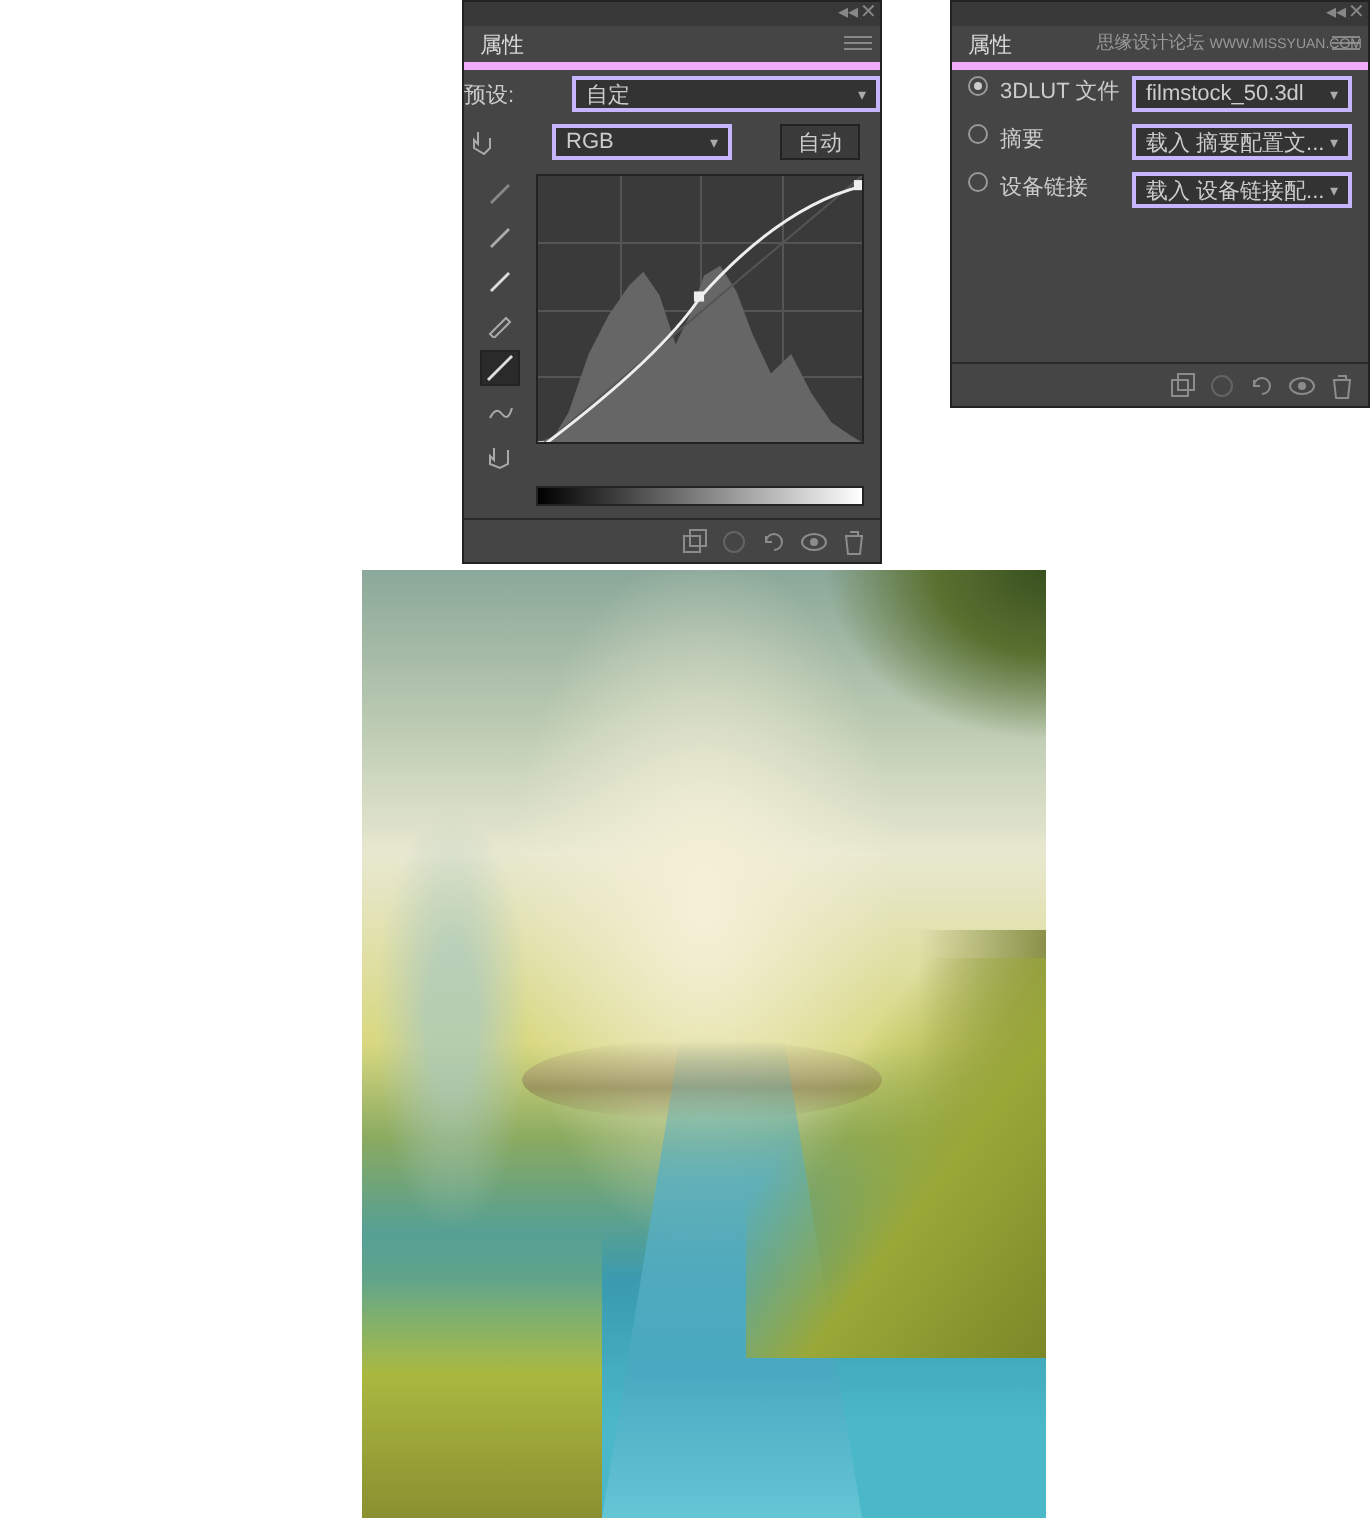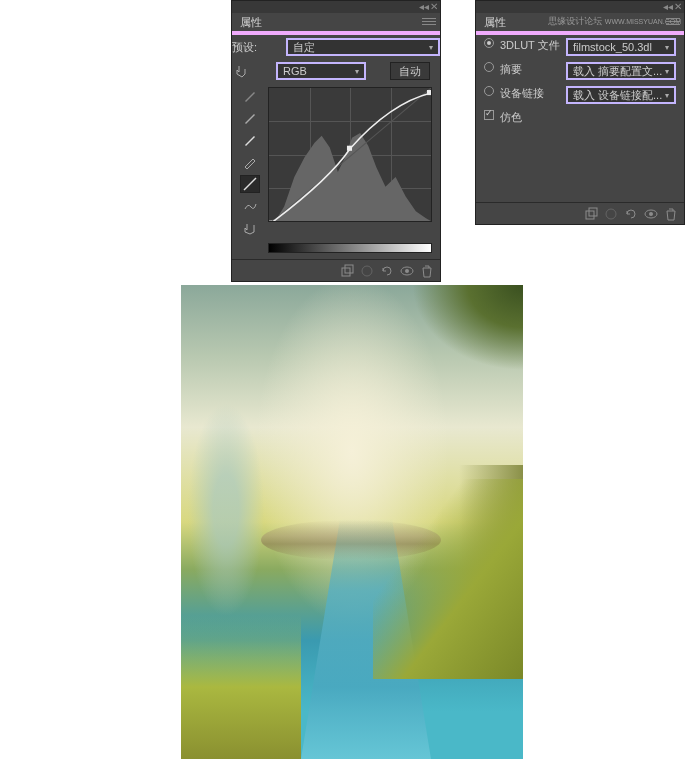--- a/index.html
+++ b/index.html
@@ -248,24 +248,20 @@
       </div>
   </div>
   <div class="radio-row">
     <div class="radio"></div>
     <span class="radio-label">设备链接</span>
     <div class="dd">
         <span>载入 设备链接配...</span>
         <span>▾</span>
       </div>
   </div>
-  <div class="radio-row">
-    <div class="checkbox checked"></div>
-    <span>仿色</span>
-  </div>
   <div style="height:68px"></div>
   <div class="panel-footer">
     <div class="footer-icon">
         <svg viewBox="0 0 14 14">
           <rect x="2" y="4" width="8" height="8" fill="none" stroke="#aaa"></rect>
           <rect x="5" y="1" width="8" height="8" fill="none" stroke="#aaa"></rect>
         </svg>
       </div>
     <div class="footer-icon disabled">
         <svg viewBox="0 0 14 14">

